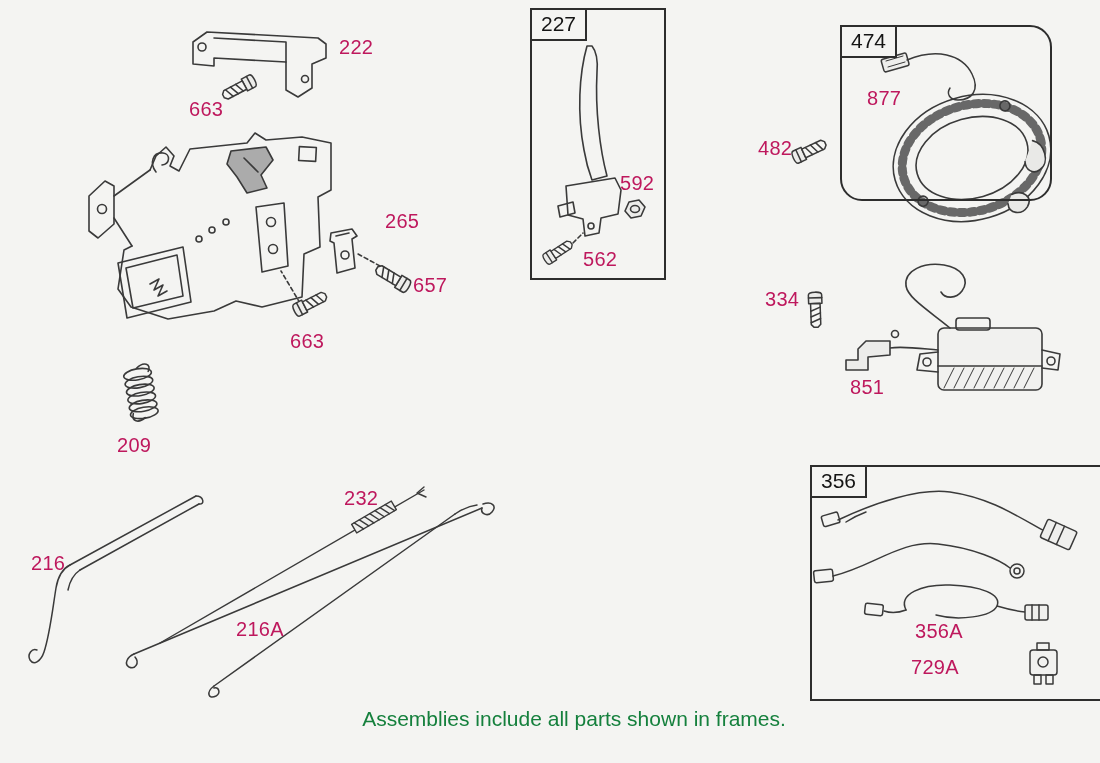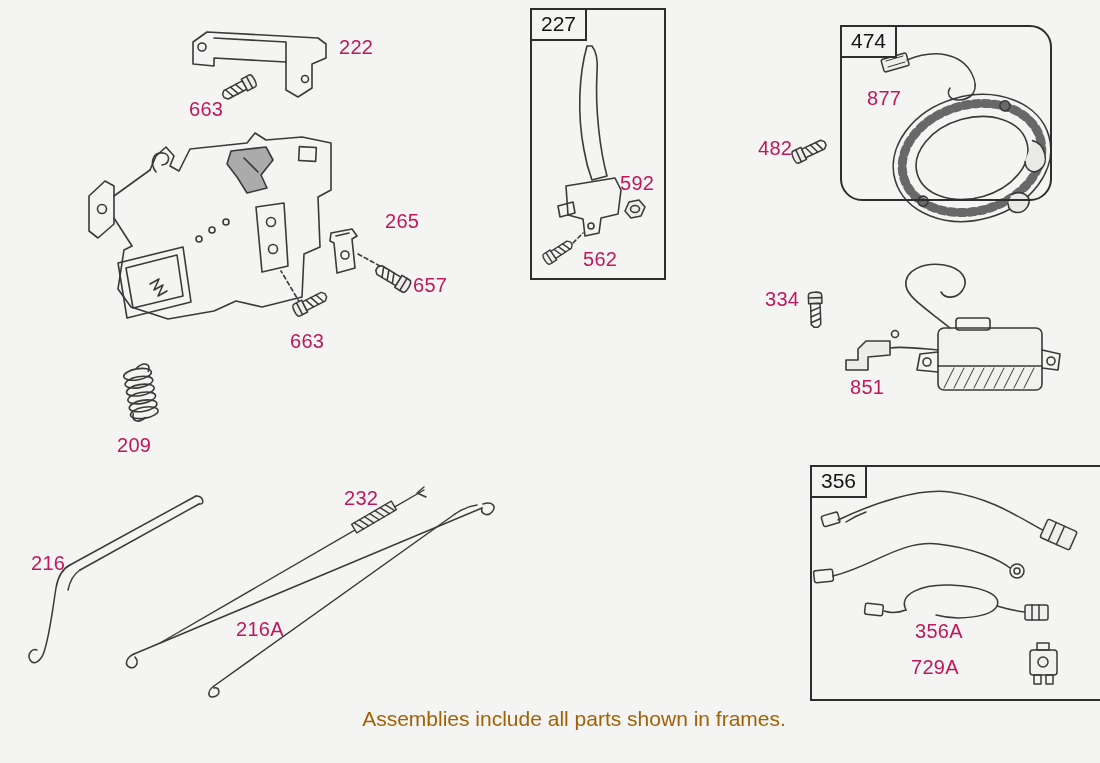--- a/index.html
+++ b/index.html
@@ -30,21 +30,21 @@
     background:#f4f4f2;
     padding:2px 9px 3px 9px;
     font-size:21px;
     color:#141414;
   }
   .caption {
     position:absolute;
     top:707px; left:574px;
     transform:translateX(-50%);
     font-size:21px;
-    color:#a16207;
+    color:#15803d;
     white-space:nowrap;
   }
 </style>
 </head>
 <body>
 
 <div id="canvas">
 
   <svg id="art" width="1100" height="763" viewBox="0 0 1100 763">
     <defs>

